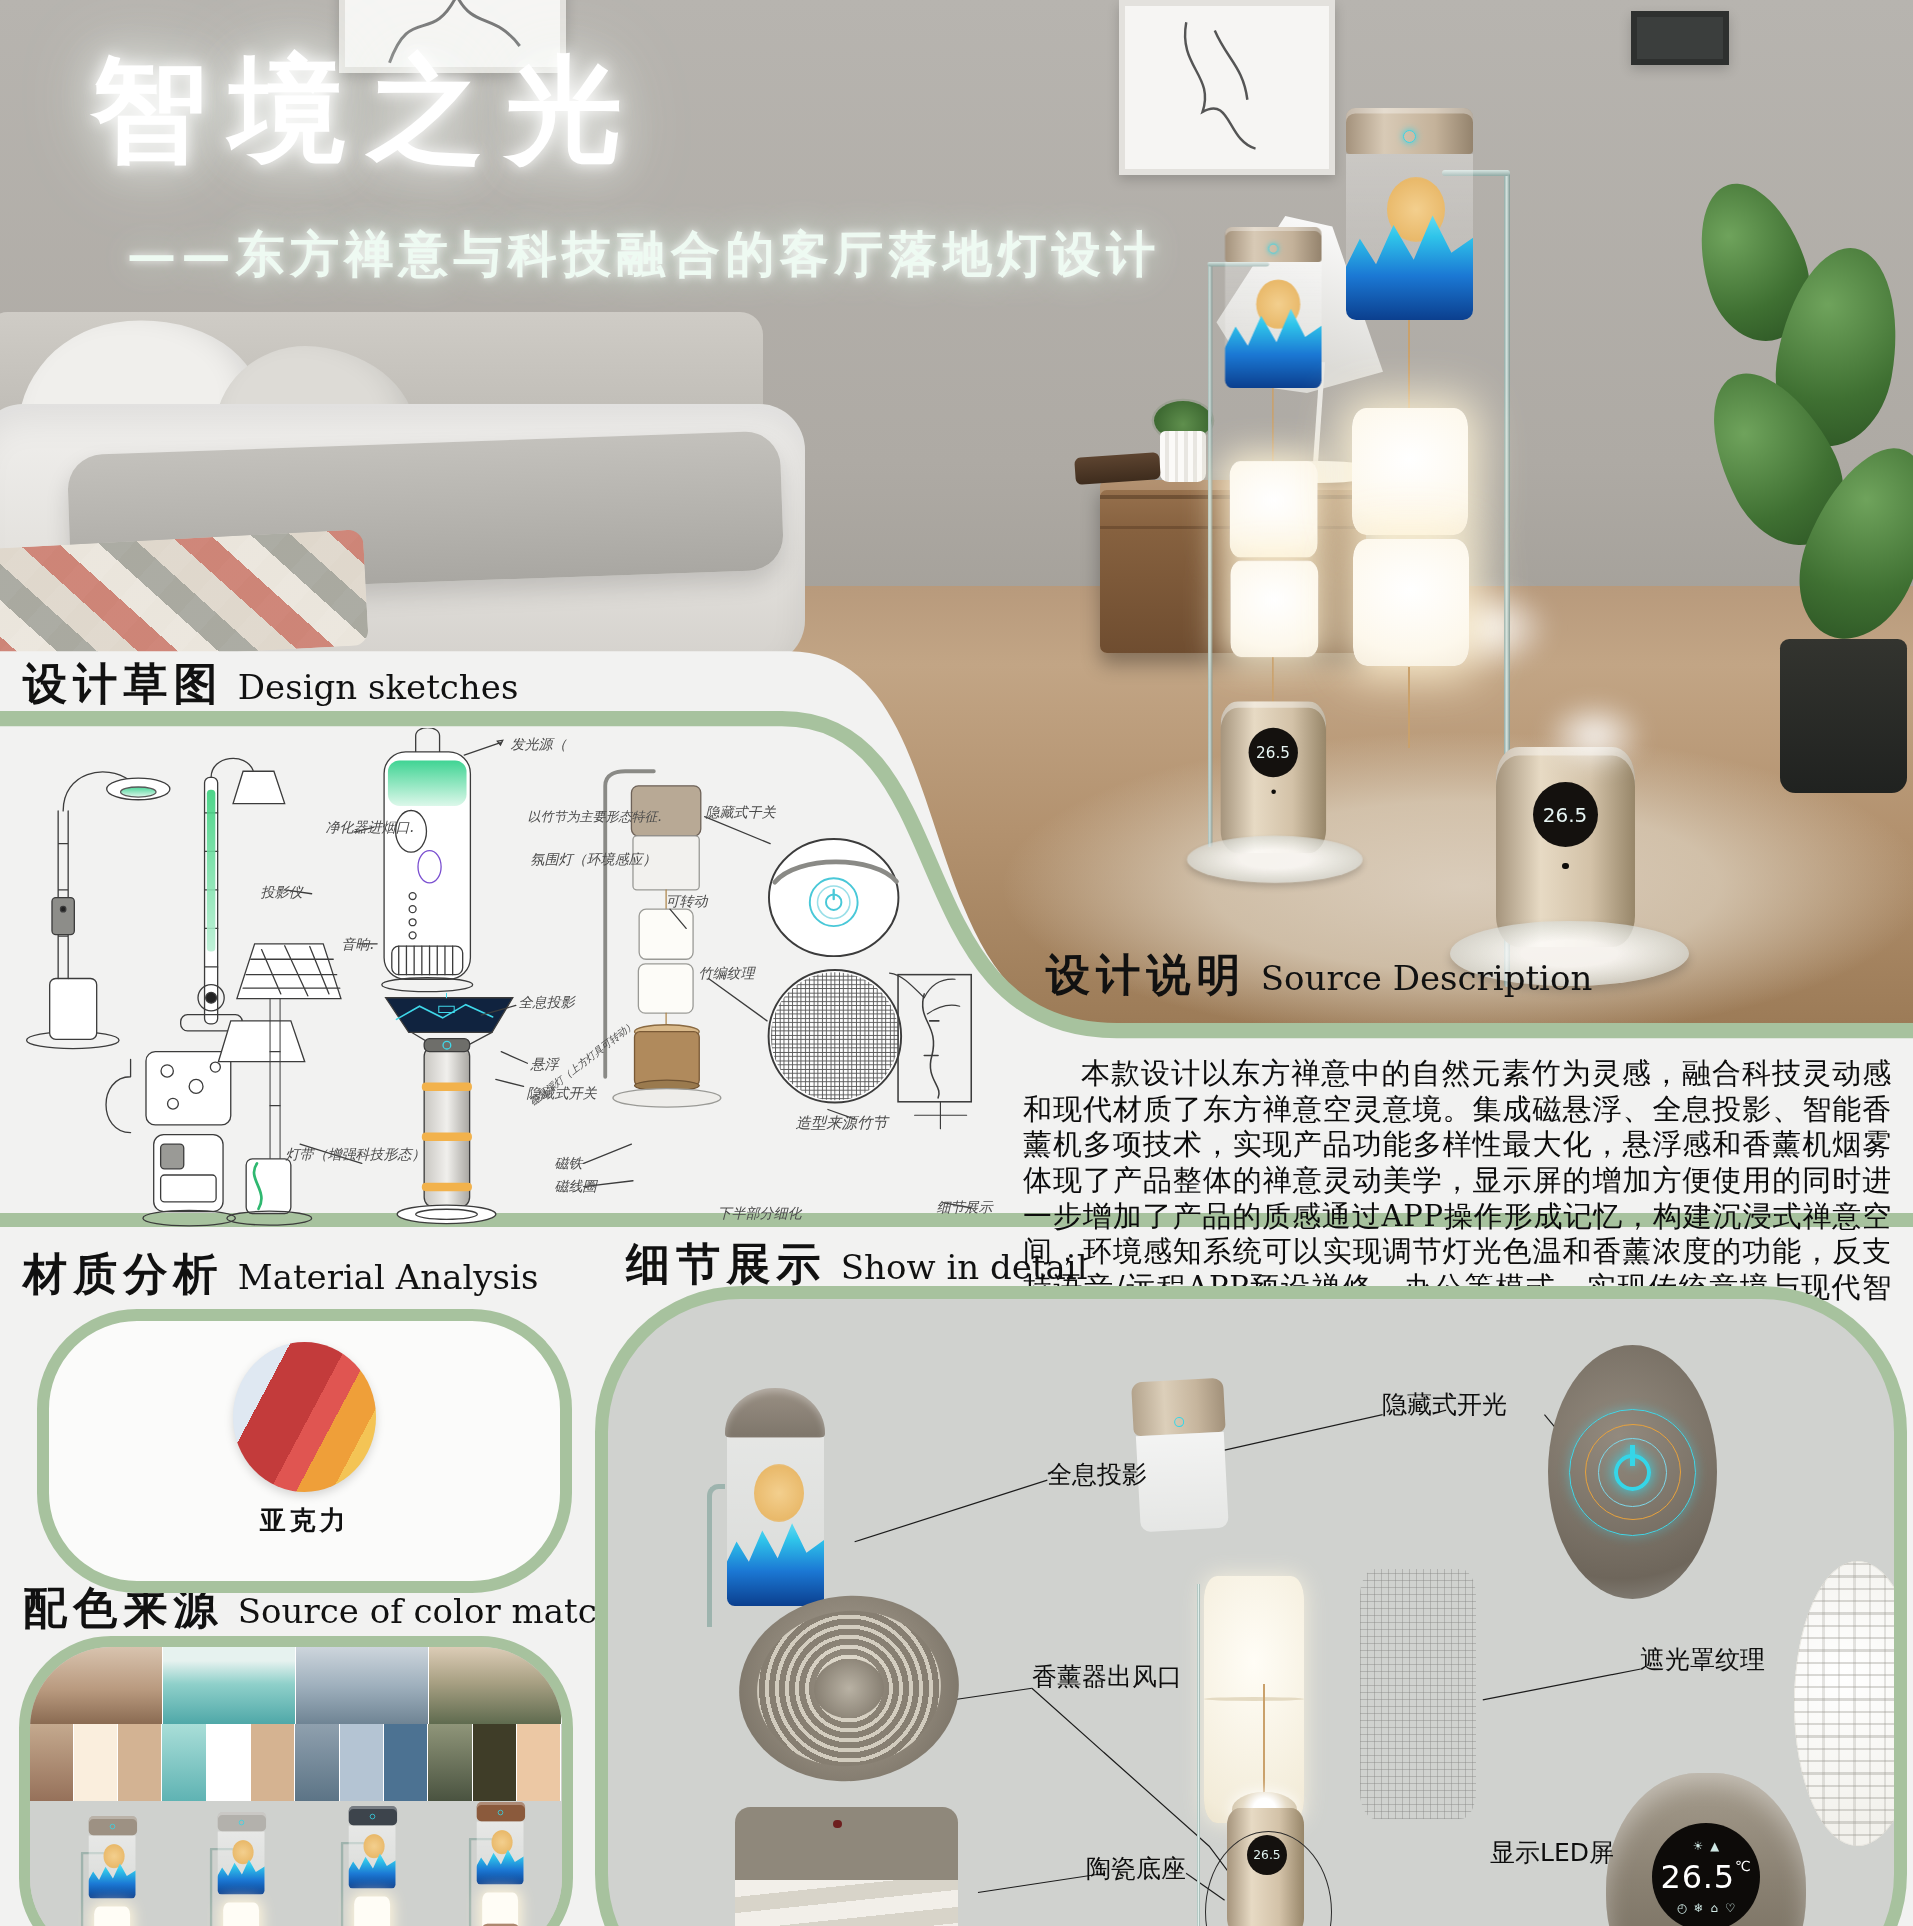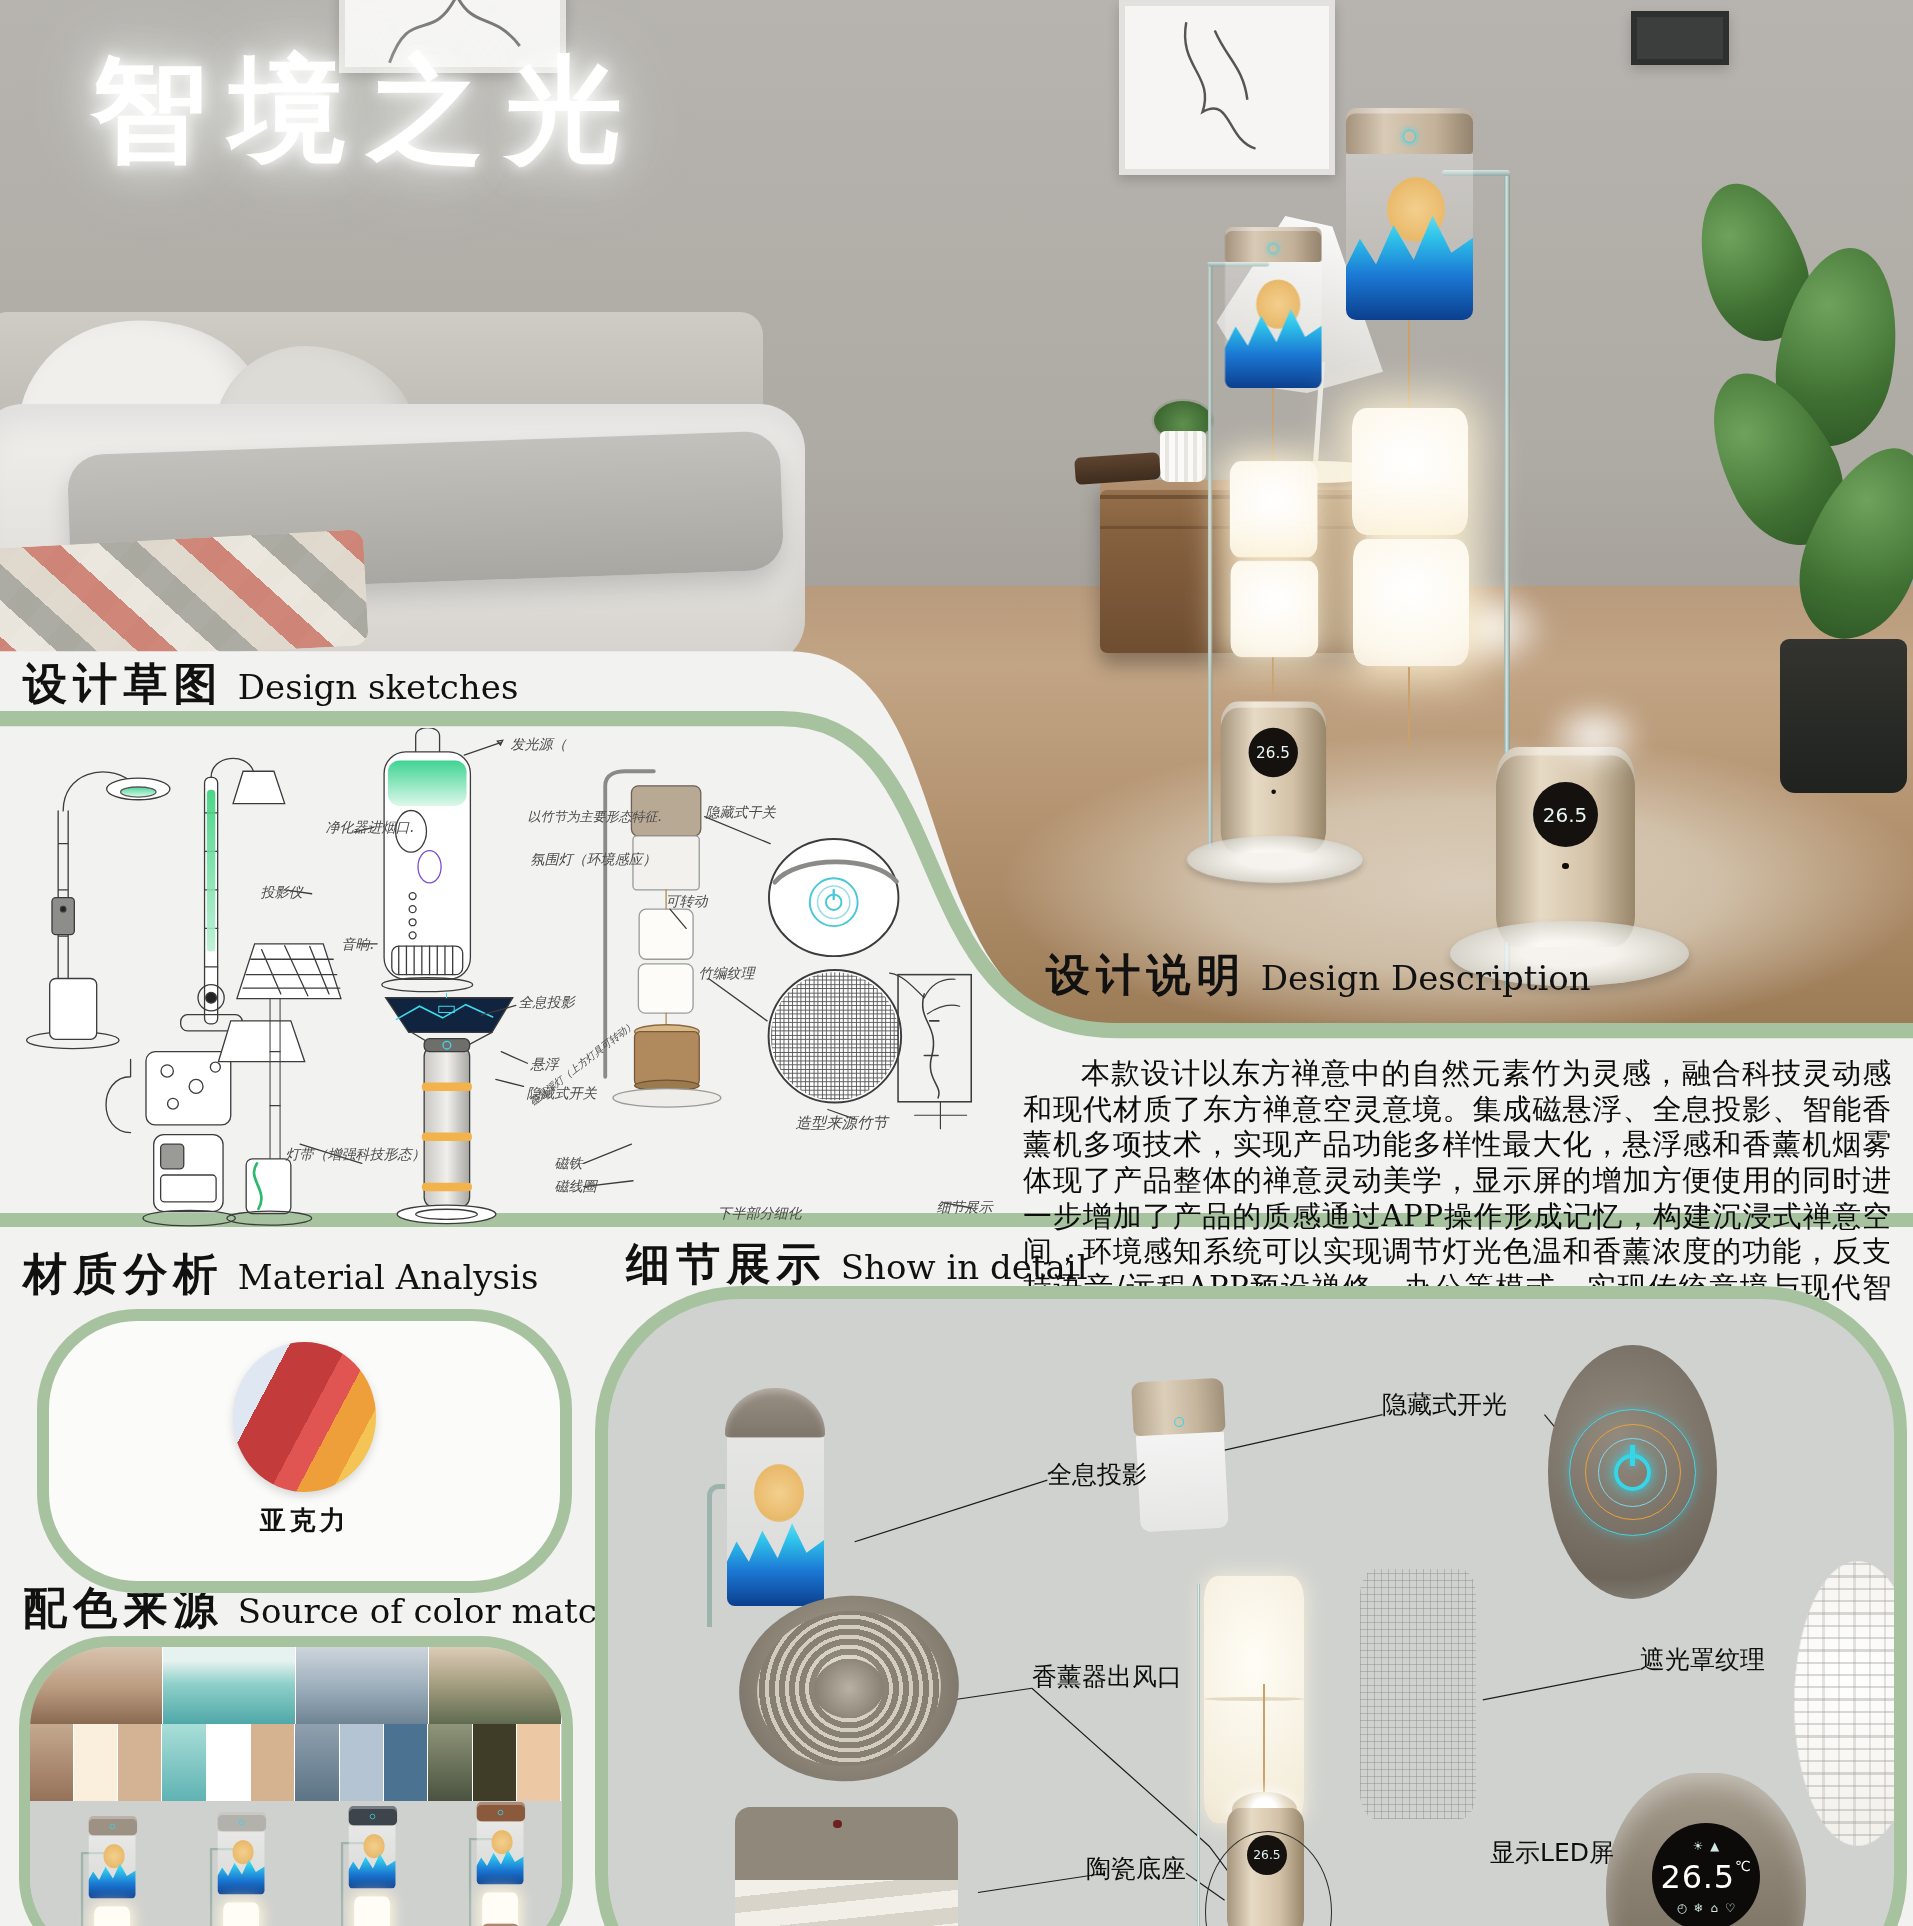--- a/index.html
+++ b/index.html
@@ -279,35 +279,36 @@
     </div>
     <div class="mist" style="left:1525px;top:686px;width:139px;height:100px"></div>
 
     <div class="plantpot"></div>
     <div class="leaf" style="left:1703px;top:181px;width:100px;height:162px;transform:rotate(-18deg)"></div>
     <div class="leaf" style="left:1780px;top:247px;width:116px;height:200px;transform:rotate(10deg)"></div>
     <div class="leaf" style="left:1722px;top:366px;width:108px;height:185px;transform:rotate(-28deg)"></div>
     <div class="leaf" style="left:1811px;top:443px;width:112px;height:200px;transform:rotate(22deg)"></div>
 
     <div id="title">智境之光</div>
+    <div id="subtitle">——东方禅意与科技融合的客厅落地灯设计</div>
   </div>
 
   <svg id="divider" width="1913" height="398" viewBox="0 0 4967 1032">
     <path d="M0,0 L2050,0 C2520,0 2340,978 2880,978 L2880,1032 L0,1032 Z" fill="#f2f2f1"></path>
     <path d="M0,175 L2030,175 C2500,175 2330,985 2900,985 L4967,985" stroke="#a7c29e" stroke-width="40" fill="none"></path>
   </svg>
   <div class="band" style="left:0;top:1213px;width:1913px;height:14px"></div>
 
   <div class="sec-h" style="left:23px;top:655px">
     <span class="zh">设计草图</span>
     <span class="en">Design sketches</span>
   </div>
   <div class="sec-h" style="left:1046px;top:946px">
     <span class="zh">设计说明</span>
-    <span class="en">Design Description</span>
+    <span class="en">Source Description</span>
   </div>
   <div class="sec-h" style="left:23px;top:1245px">
     <span class="zh">材质分析</span>
     <span class="en">Material Analysis</span>
   </div>
   <div class="sec-h" style="left:23px;top:1579px">
     <span class="zh">配色来源</span>
     <span class="en">Source of color matching</span>
   </div>
   <div class="sec-h" style="left:626px;top:1235px">

